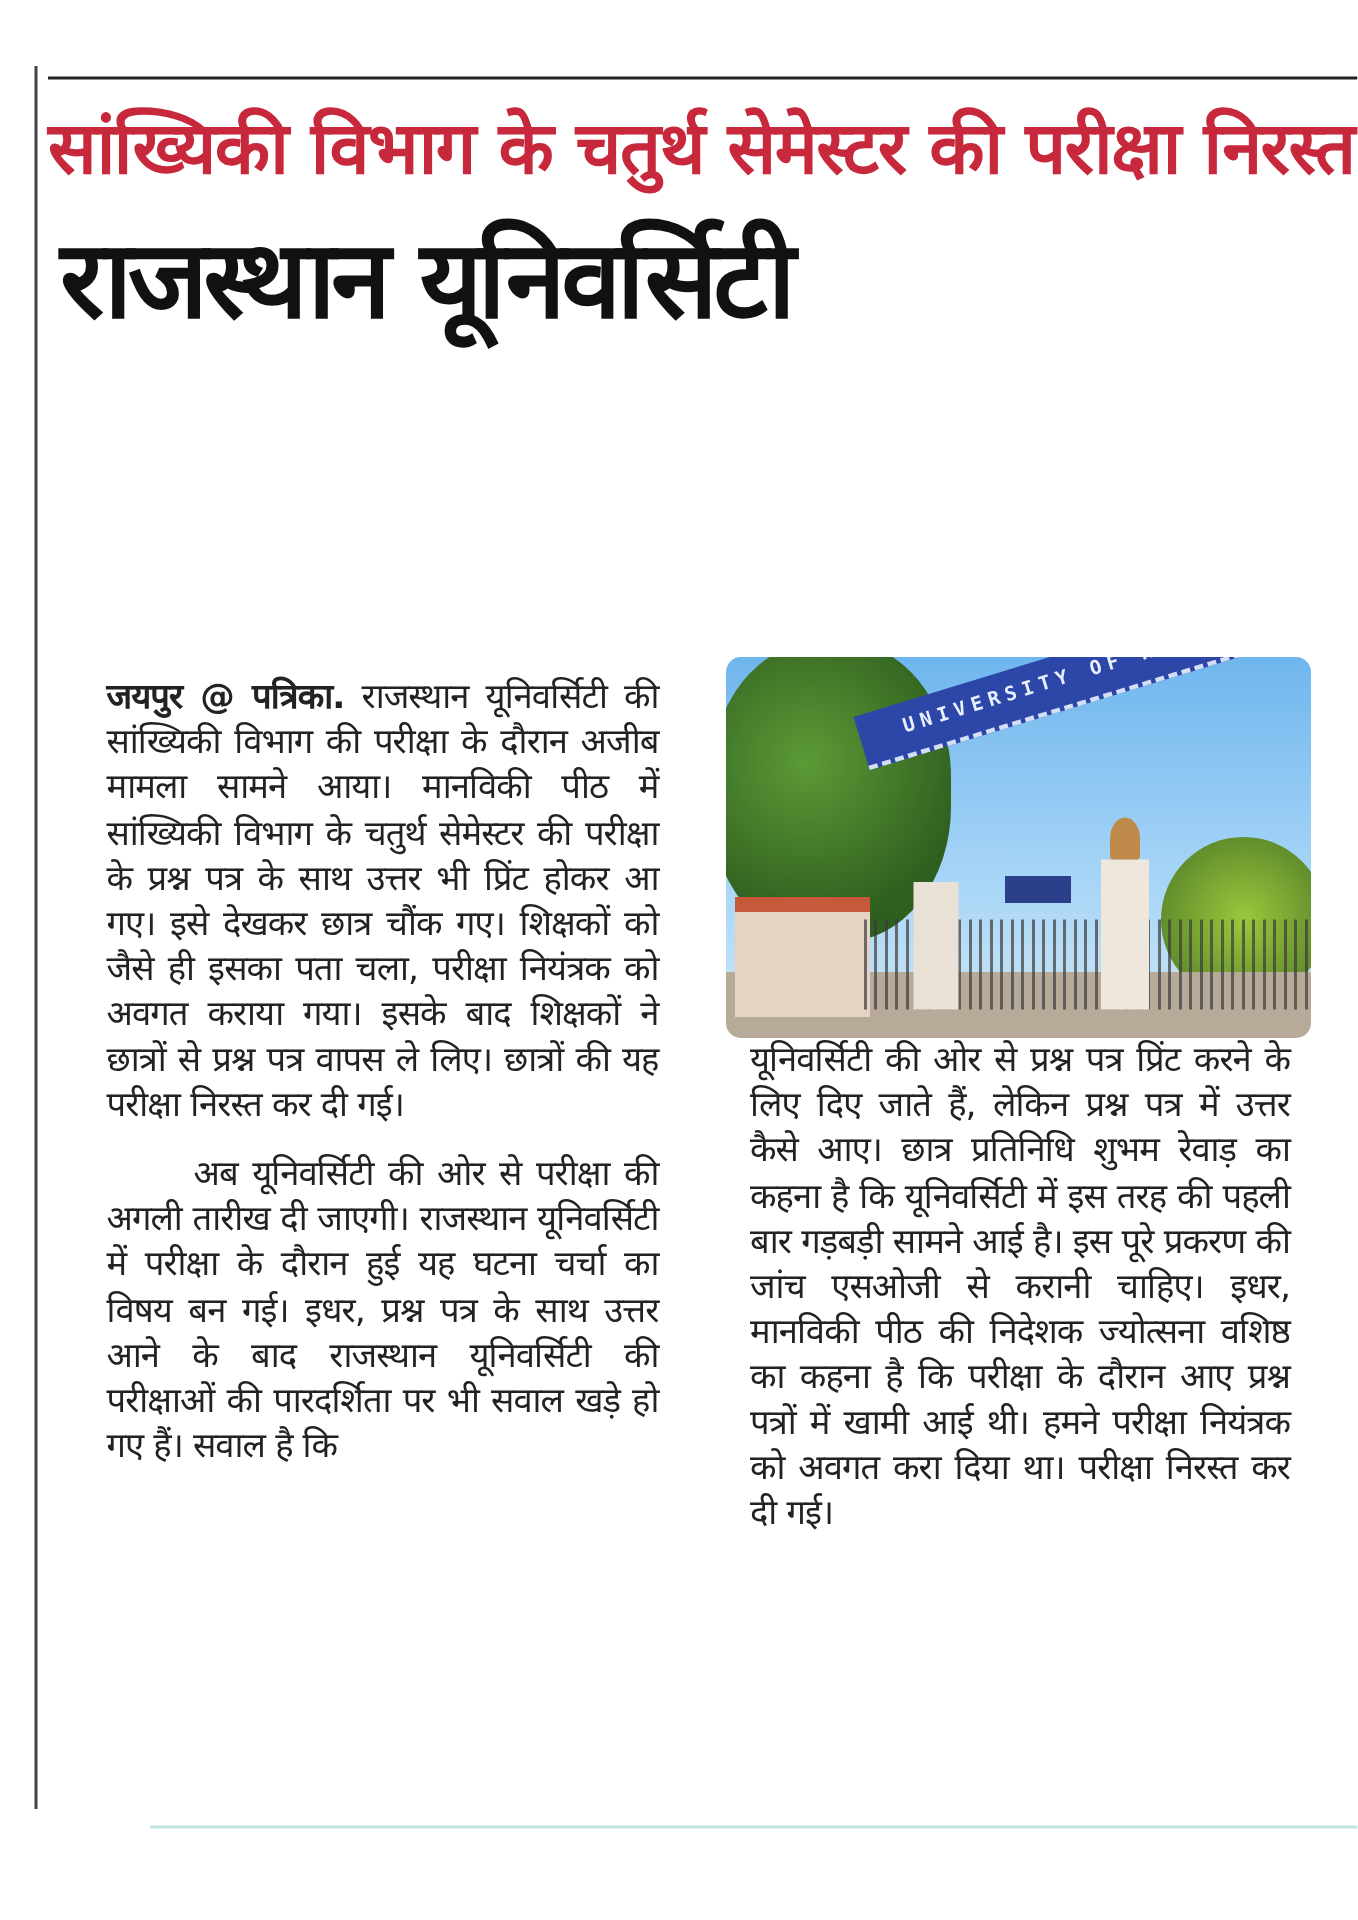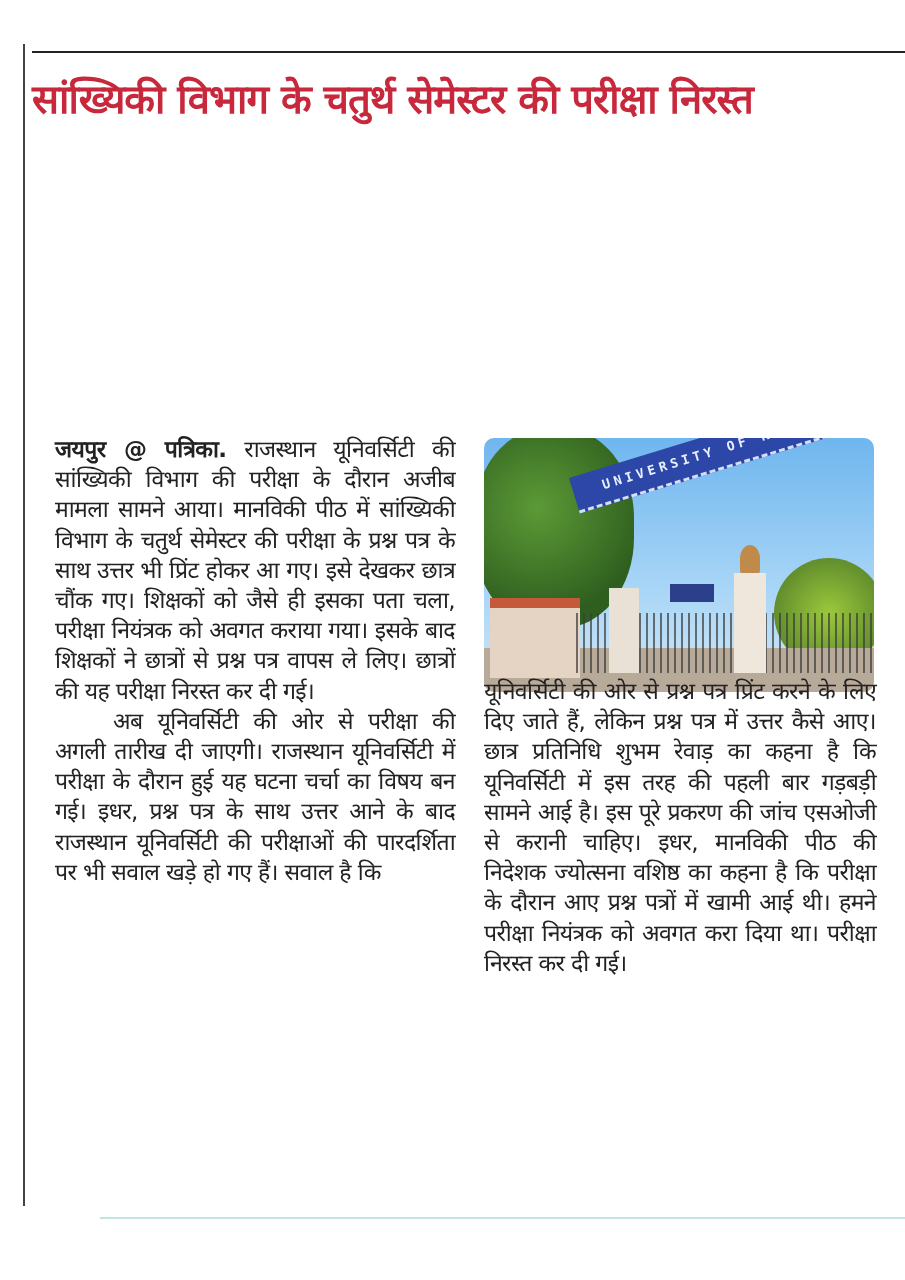--- a/index.html
+++ b/index.html
@@ -5,33 +5,33 @@
   html, body { margin:0; padding:0; }
   body {
     width:905px; height:1280px; background:#ffffff; position:relative; overflow:hidden;
     font-family:"DejaVu Sans", "Liberation Sans", sans-serif; color:#1a1a1a;
   }
   .vrule { position:absolute; left:23px; top:44px; width:2px; height:1162px; background:#444; }
   .hrule { position:absolute; left:32px; top:51px; width:873px; height:2px; background:#222; }
   .kicker {
     position:absolute; left:32px; top:74px; width:860px;
     font-family:"DejaVu Sans", sans-serif; font-weight:bold;
-    font-size:40px; line-height:50px; color:#c8283c; letter-spacing:-1px; white-space:nowrap;
+    font-size:48px; line-height:50px; color:#c8283c; letter-spacing:-1px; white-space:nowrap;
   }
   .headline {
     position:absolute; left:40px; top:140px; width:850px;
     font-family:"DejaVu Sans", sans-serif; font-weight:bold;
     font-size:72px; line-height:92px; color:#111; letter-spacing:-3px;
   }
   .headline div { white-space:nowrap; }
   .col {
     position:absolute; font-family:"DejaVu Sans", sans-serif;
     font-size:23px; line-height:30.2px; color:#222; text-align:justify; letter-spacing:-0.6px;
   }
-  .col p { margin:0; }
+  .col p { margin:16px; }
   .col-left { left:55px; top:434px; width:400px; }
   .col-right { left:484px; top:676px; width:392px; }
   .dateline { font-weight:bold; }
   .indent { text-indent:58px; }
   .photo {
     position:absolute; left:484px; top:438px; width:390px; height:254px;
     border-radius:10px; overflow:hidden;
     background:linear-gradient(180deg,#6fb6ee 0%, #a9d6f7 60%, #cfe6f5 100%);
   }
   .photo .tree { position:absolute; left:-10px; top:-10px; width:160px; height:200px; border-radius:45%; background:radial-gradient(circle at 40% 40%, #5c9a36, #2f5f1f 70%); }
@@ -55,20 +55,21 @@
 </style>
 </head>
 <body>
 
 <div class="vrule"></div>
 <div class="hrule"></div>
 
 <div class="kicker">सांख्यिकी विभाग के चतुर्थ सेमेस्टर की परीक्षा निरस्त</div>
 
 <div class="headline">
+  <div>राजस्थान यूनिवर्सिटी</div>
 </div>
 
 <div class="col col-left">
   <p><span class="dateline">जयपुर @ पत्रिका.</span> <span>राजस्थान यूनिवर्सिटी की सांख्यिकी विभाग की परीक्षा के दौरान अजीब मामला सामने आया। मानविकी पीठ में सांख्यिकी विभाग के चतुर्थ सेमेस्टर की परीक्षा के प्रश्न पत्र के साथ उत्तर भी प्रिंट होकर आ गए। इसे देखकर छात्र चौंक गए। शिक्षकों को जैसे ही इसका पता चला, परीक्षा नियंत्रक को अवगत कराया गया। इसके बाद शिक्षकों ने छात्रों से प्रश्न पत्र वापस ले लिए। छात्रों की यह परीक्षा निरस्त कर दी गई।</span></p>
   <p class="indent">अब यूनिवर्सिटी की ओर से परीक्षा की अगली तारीख दी जाएगी। राजस्थान यूनिवर्सिटी में परीक्षा के दौरान हुई यह घटना चर्चा का विषय बन गई। इधर, प्रश्न पत्र के साथ उत्तर आने के बाद राजस्थान यूनिवर्सिटी की परीक्षाओं की पारदर्शिता पर भी सवाल खड़े हो गए हैं। सवाल है कि</p>
 </div>
 
 <div class="photo">
   <div class="tree"></div>
   <div class="tree2"></div>

